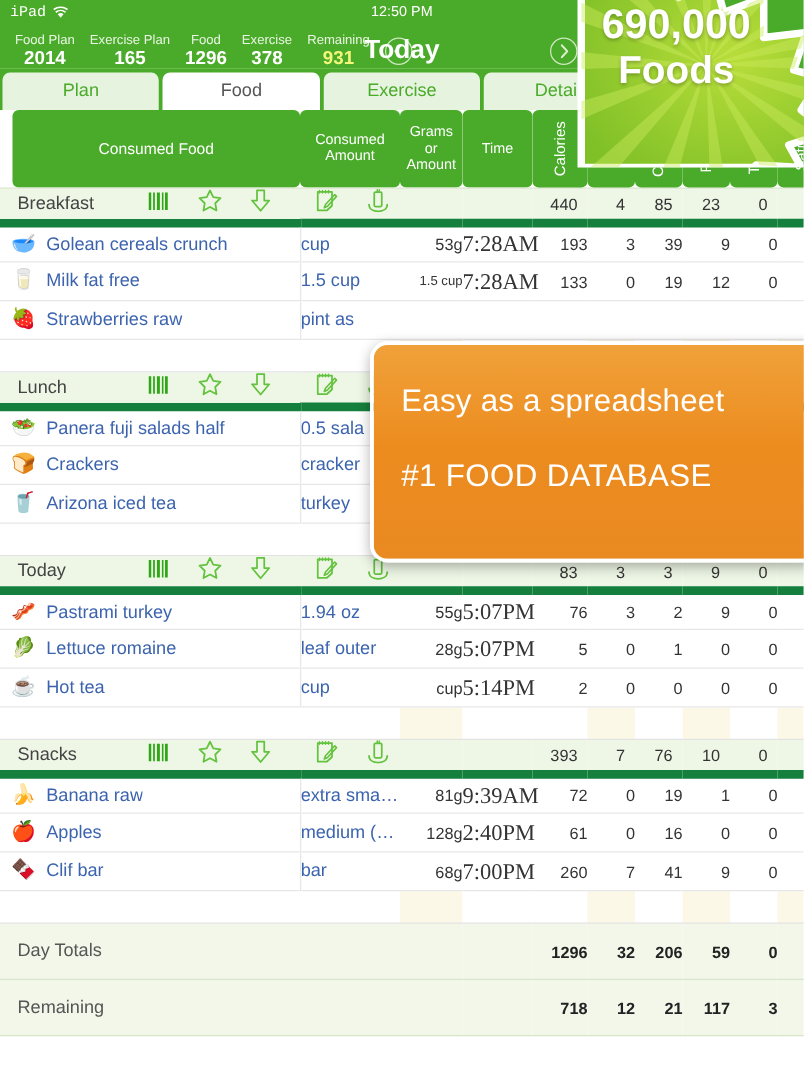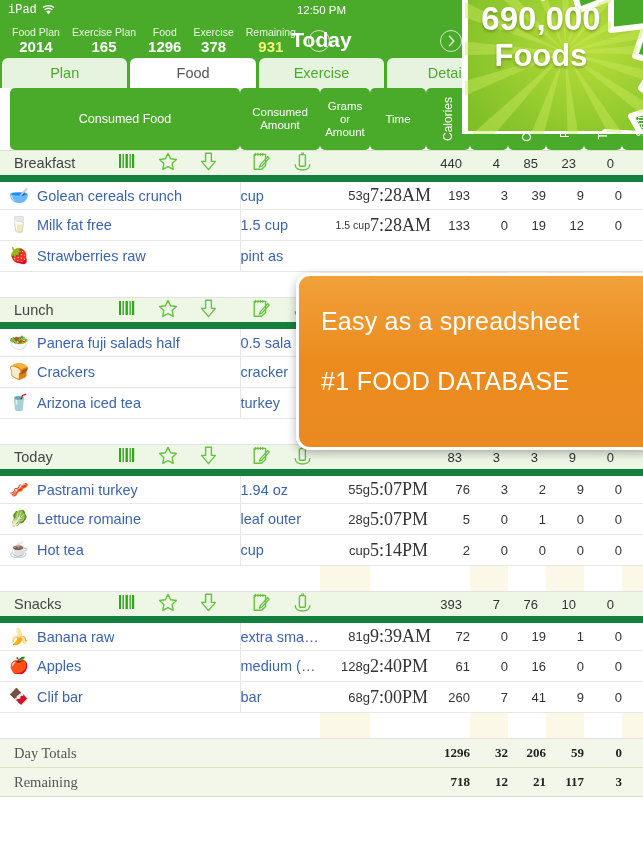--- a/index.html
+++ b/index.html
@@ -105,21 +105,21 @@
   td.time { color: #333; font-size: 18px; text-align: left; padding-left: 2px; white-space: nowrap; font-family: Liberation Serif, serif; }
   td.num { text-align: right; font-size: 13px; color: #333; padding-right: 8px; }
   td.tint { background: #fcf8e8; }
   tr.food td.leftborder { border-left: 1px solid #e7e7e7; }
 
   
   tr.spacer td { height: 26px; border-bottom: 1px solid #e2e2e2; background: #fff; }
   tr.spacer td.tint { background: #fcf8e8; }
 
   
-  tr.total td { height: 29px; background: #f2f7ea; border-top: 1px solid #d7e5c9; border-bottom: 1px solid #d7e5c9; font-family: Liberation Serif, serif; }
+  tr.total td { height: 45px; background: #f2f7ea; border-top: 1px solid #d7e5c9; border-bottom: 1px solid #d7e5c9; }
   tr.total td.label { font-size: 14.5px; color: #555; padding-left: 14px; }
   tr.total td.num { font-weight: bold; font-size: 13px; color: #222; }
 
   
   .glyph { width: 22px; height: 20px; display: flex; align-items: center; justify-content: center; font-size: 16px; line-height: 1; flex: 0 0 22px; }
 
   
   .promo {
     position: absolute; left: 296px; top: 273px; width: 360px; height: 177px;
     background: linear-gradient(180deg, #f0a13a 0%, #ec8b1e 50%, #e98a22 100%);

